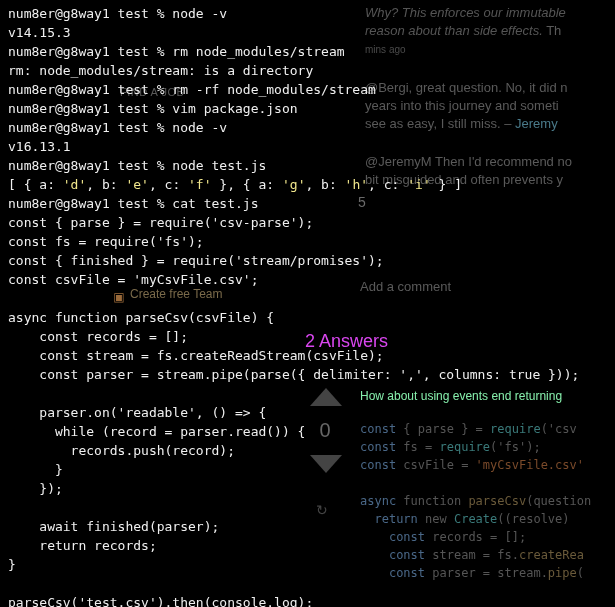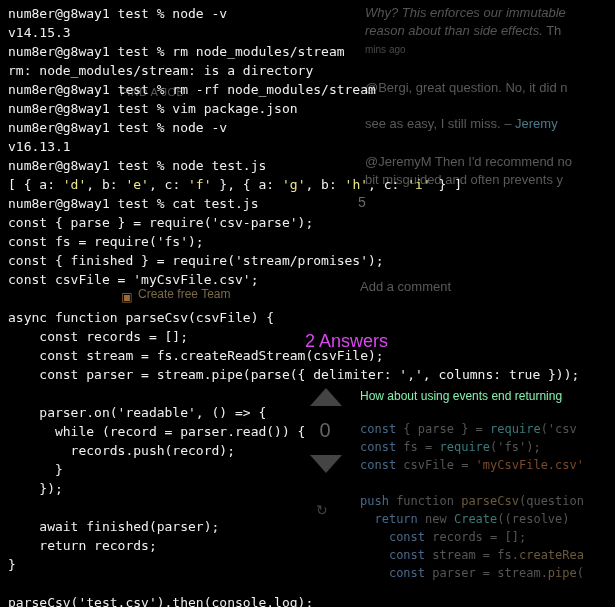--- a/index.html
+++ b/index.html
@@ -56,21 +56,21 @@
       position: absolute;
       top: 85px;
       left: 120px;
       color: #5a5a5a;
       font-size: 11px;
       letter-spacing: 0.5px;
     }
     .bg-create-team {
       position: absolute;
       top: 286px;
-      left: 120px;
+      left: 112px;
       color: #7a6a4a;
       font-size: 12px;
       text-align: center;
     }
     .bg-create-icon {
       display: inline-block;
       width: 14px;
       height: 12px;
       margin-right: 4px;
       vertical-align: middle;
@@ -173,21 +173,21 @@
 
 <div class="background-layer">
   <div class="bg-comments">
     <div class="bg-comment">
       <span class="bg-comment-italic">Why? This enforces our immutable</span><br>
       <span class="bg-comment-italic">reason about than side effects.</span> Th<br>
       <span class="bg-mins">mins ago</span>
     </div>
     <div class="bg-comment">
       <span>@Bergi, great question. No, it did n</span><br>
-      <br>
+      <span>years into this journey and someti</span><br>
       <span>see as easy, I still miss. – </span><span class="bg-username">Jeremy</span>
     </div>
     <div class="bg-comment">
       <span>@JeremyM Then I'd recommend no</span><br>
       <span>bit misguided and often prevents y</span>
     </div>
   </div>
   <div class="bg-find-job">FIND A JOB</div>
   <div class="bg-5">5</div>
   <div class="bg-create-team">
@@ -200,21 +200,21 @@
     <div class="bg-vote-up"></div>
     <div class="bg-vote-count">0</div>
     <div class="bg-vote-down"></div>
   </div>
   <div class="bg-history-icon">↻</div>
   <div class="bg-code-block">
     <div><span class="const-kw">const</span><span> { parse } = </span><span class="req">require</span><span>('csv</span></div>
     <div><span class="const-kw">const</span><span> fs = </span><span class="req">require</span><span>('fs');</span></div>
     <div><span class="const-kw">const</span><span> csvFile = </span><span class="str">'myCsvFile.csv'</span></div>
     <div>&nbsp;</div>
-    <div><span class="const-kw">push</span><span> function </span><span class="fname">parseCsv</span><span>(question</span></div>
+    <div><span class="const-kw">async</span><span> function </span><span class="fname">parseCsv</span><span>(question</span></div>
     <div>&nbsp;&nbsp;<span class="const-kw">return</span><span> new </span><span class="promise">Create</span><span>((resolve)</span></div>
     <div>&nbsp;&nbsp;&nbsp;&nbsp;<span class="const-kw">const</span><span> records = [];</span></div>
     <div>&nbsp;&nbsp;&nbsp;&nbsp;<span class="const-kw">const</span><span> stream = fs.</span><span class="fname">createRea</span></div>
     <div>&nbsp;&nbsp;&nbsp;&nbsp;<span class="const-kw">const</span><span> parser = stream.</span><span class="fname">pipe</span>(</div>
   </div>
 </div>
 
 <div class="terminal" id="terminal-content"><div class="terminal-line">num8er@g8way1 test % node -v</div><div class="terminal-line">v14.15.3</div><div class="terminal-line">num8er@g8way1 test % rm node_modules/stream</div><div class="terminal-line">rm: node_modules/stream: is a directory</div><div class="terminal-line">num8er@g8way1 test % rm -rf node_modules/stream</div><div class="terminal-line">num8er@g8way1 test % vim package.json</div><div class="terminal-line">num8er@g8way1 test % node -v</div><div class="terminal-line">v16.13.1</div><div class="terminal-line">num8er@g8way1 test % node test.js</div><div class="terminal-line">[ { a: <span class="hl-yellow">'d'</span>, b: <span class="hl-yellow">'e'</span>, c: <span class="hl-yellow">'f'</span> }, { a: <span class="hl-yellow">'g'</span>, b: <span class="hl-yellow">'h'</span>, c: <span class="hl-yellow">'i'</span> } ]</div><div class="terminal-line">num8er@g8way1 test % cat test.js</div><div class="terminal-line">const { parse } = require('csv-parse');</div><div class="terminal-line">const fs = require('fs');</div><div class="terminal-line">const { finished } = require('stream/promises');</div><div class="terminal-line">const csvFile = 'myCsvFile.csv';</div><div class="terminal-line"></div><div class="terminal-line">async function parseCsv(csvFile) {</div><div class="terminal-line">    const records = [];</div><div class="terminal-line">    const stream = fs.createReadStream(csvFile);</div><div class="terminal-line">    const parser = stream.pipe(parse({ delimiter: ',', columns: true }));</div><div class="terminal-line"></div><div class="terminal-line">    parser.on('readable', () =&gt; {</div><div class="terminal-line">      while (record = parser.read()) {</div><div class="terminal-line">        records.push(record);</div><div class="terminal-line">      }</div><div class="terminal-line">    });</div><div class="terminal-line"></div><div class="terminal-line">    await finished(parser);</div><div class="terminal-line">    return records;</div><div class="terminal-line">}</div><div class="terminal-line"></div><div class="terminal-line">parseCsv('test.csv').then(console.log);</div></div>
 
 </body></html>

